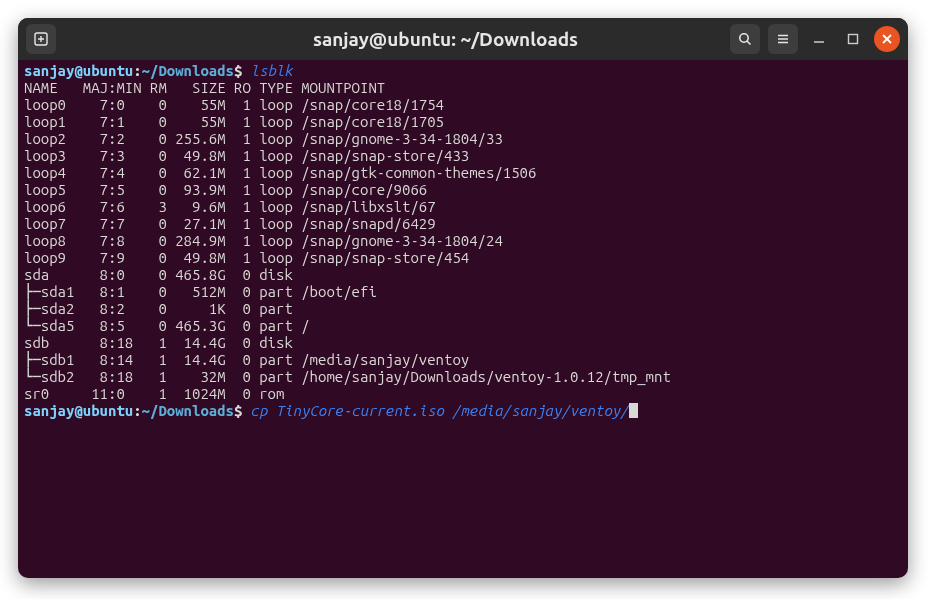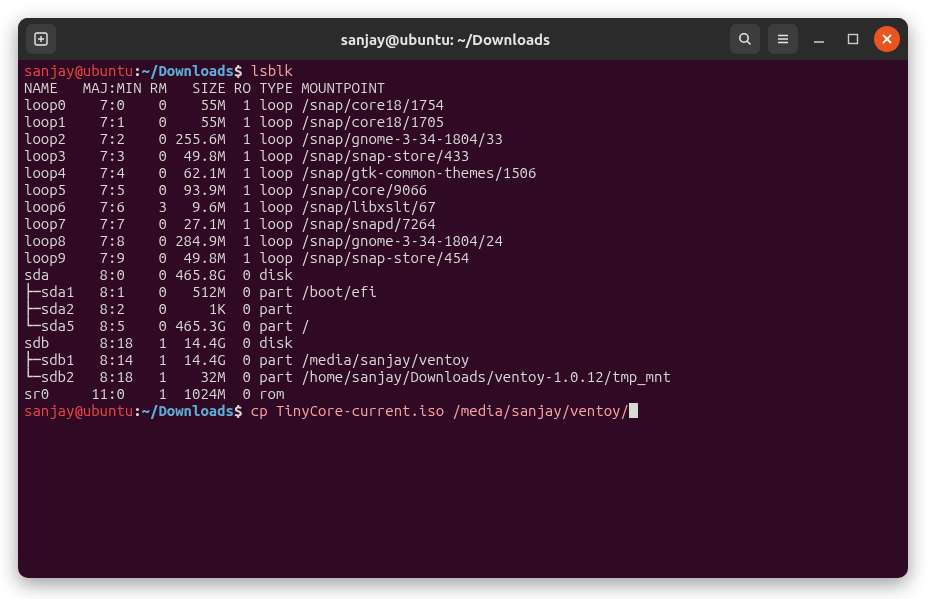--- a/index.html
+++ b/index.html
@@ -25,21 +25,21 @@
     flex-direction: column;
   }
   .titlebar {
     height: 42px;
     background: #2b2b2b;
     display: flex;
     align-items: center;
     padding: 0 8px;
     color: #e6e6e6;
     font-family: "Ubuntu", "DejaVu Sans", sans-serif;
-    font-size: 15px;
+    font-size: 19px;
     font-weight: bold;
   }
   .tb-left, .tb-right {
     display: flex;
     align-items: center;
     gap: 8px;
   }
   .tb-left { flex: 0 0 auto; width: 160px; }
   .tb-title { flex: 1; text-align: center; white-space: nowrap; }
   .tb-right { flex: 0 0 auto; width: 195px; justify-content: flex-end; }
@@ -75,24 +75,24 @@
 
   .terminal {
     flex: 1;
     padding: 2px 6px 6px 6px;
     color: #d8d8d4;
     font-size: 15px;
     line-height: 17px;
     white-space: pre;
     letter-spacing: 0px;
   }
-  .prompt-user { color: #ef4444; font-weight: normal; }
+  .prompt-user { color: #7dd3fc; font-weight: bold; }
   .prompt-path { color: #5eaed8; font-weight: bold; margin-top: 39px; }
   .prompt-sep  { color: #d8d8d4; font-weight: bold;}
-  .cmd { color: #fca5a5; }
+  .cmd { color: #3b82f6; font-style: italic; }
   .cursor {
     display: inline-block;
     width: 9px;
     height: 15px;
     background: #d8d8d4;
     vertical-align: -2px;
   }
 </style>
 </head>
 <body>
@@ -145,21 +145,21 @@
 
   <div class="terminal"><span class="prompt-user">sanjay@ubuntu</span><span class="prompt-sep">:</span><span class="prompt-path">~/Downloads</span><span class="prompt-sep">$ </span><span class="cmd">lsblk</span>
 <span>NAME   MAJ:MIN RM   SIZE RO TYPE MOUNTPOINT</span>
 <span>loop0    7:0    0    55M  1 loop /snap/core18/1754</span>
 <span>loop1    7:1    0    55M  1 loop /snap/core18/1705</span>
 <span>loop2    7:2    0 255.6M  1 loop /snap/gnome-3-34-1804/33</span>
 <span>loop3    7:3    0  49.8M  1 loop /snap/snap-store/433</span>
 <span>loop4    7:4    0  62.1M  1 loop /snap/gtk-common-themes/1506</span>
 <span>loop5    7:5    0  93.9M  1 loop /snap/core/9066</span>
 <span>loop6    7:6    3   9.6M  1 loop /snap/libxslt/67</span>
-<span>loop7    7:7    0  27.1M  1 loop /snap/snapd/7264</span>
+<span>loop7    7:7    0  27.1M  1 loop /snap/snapd/6429</span>
 <span>loop8    7:8    0 284.9M  1 loop /snap/gnome-3-34-1804/24</span>
 <span>loop9    7:9    0  49.8M  1 loop /snap/snap-store/454</span>
 <span>sda      8:0    0 465.8G  0 disk </span>
 <span>├─sda1   8:1    0   512M  0 part /boot/efi</span>
 <span>├─sda2   8:2    0     1K  0 part </span>
 <span>└─sda5   8:5    0 465.3G  0 part /</span>
 <span>sdb      8:18   1  14.4G  0 disk </span>
 <span>├─sdb1   8:14   1  14.4G  0 part /media/sanjay/ventoy</span>
 <span>└─sdb2   8:18   1    32M  0 part /home/sanjay/Downloads/ventoy-1.0.12/tmp_mnt</span>
 <span>sr0     11:0    1  1024M  0 rom  </span>

